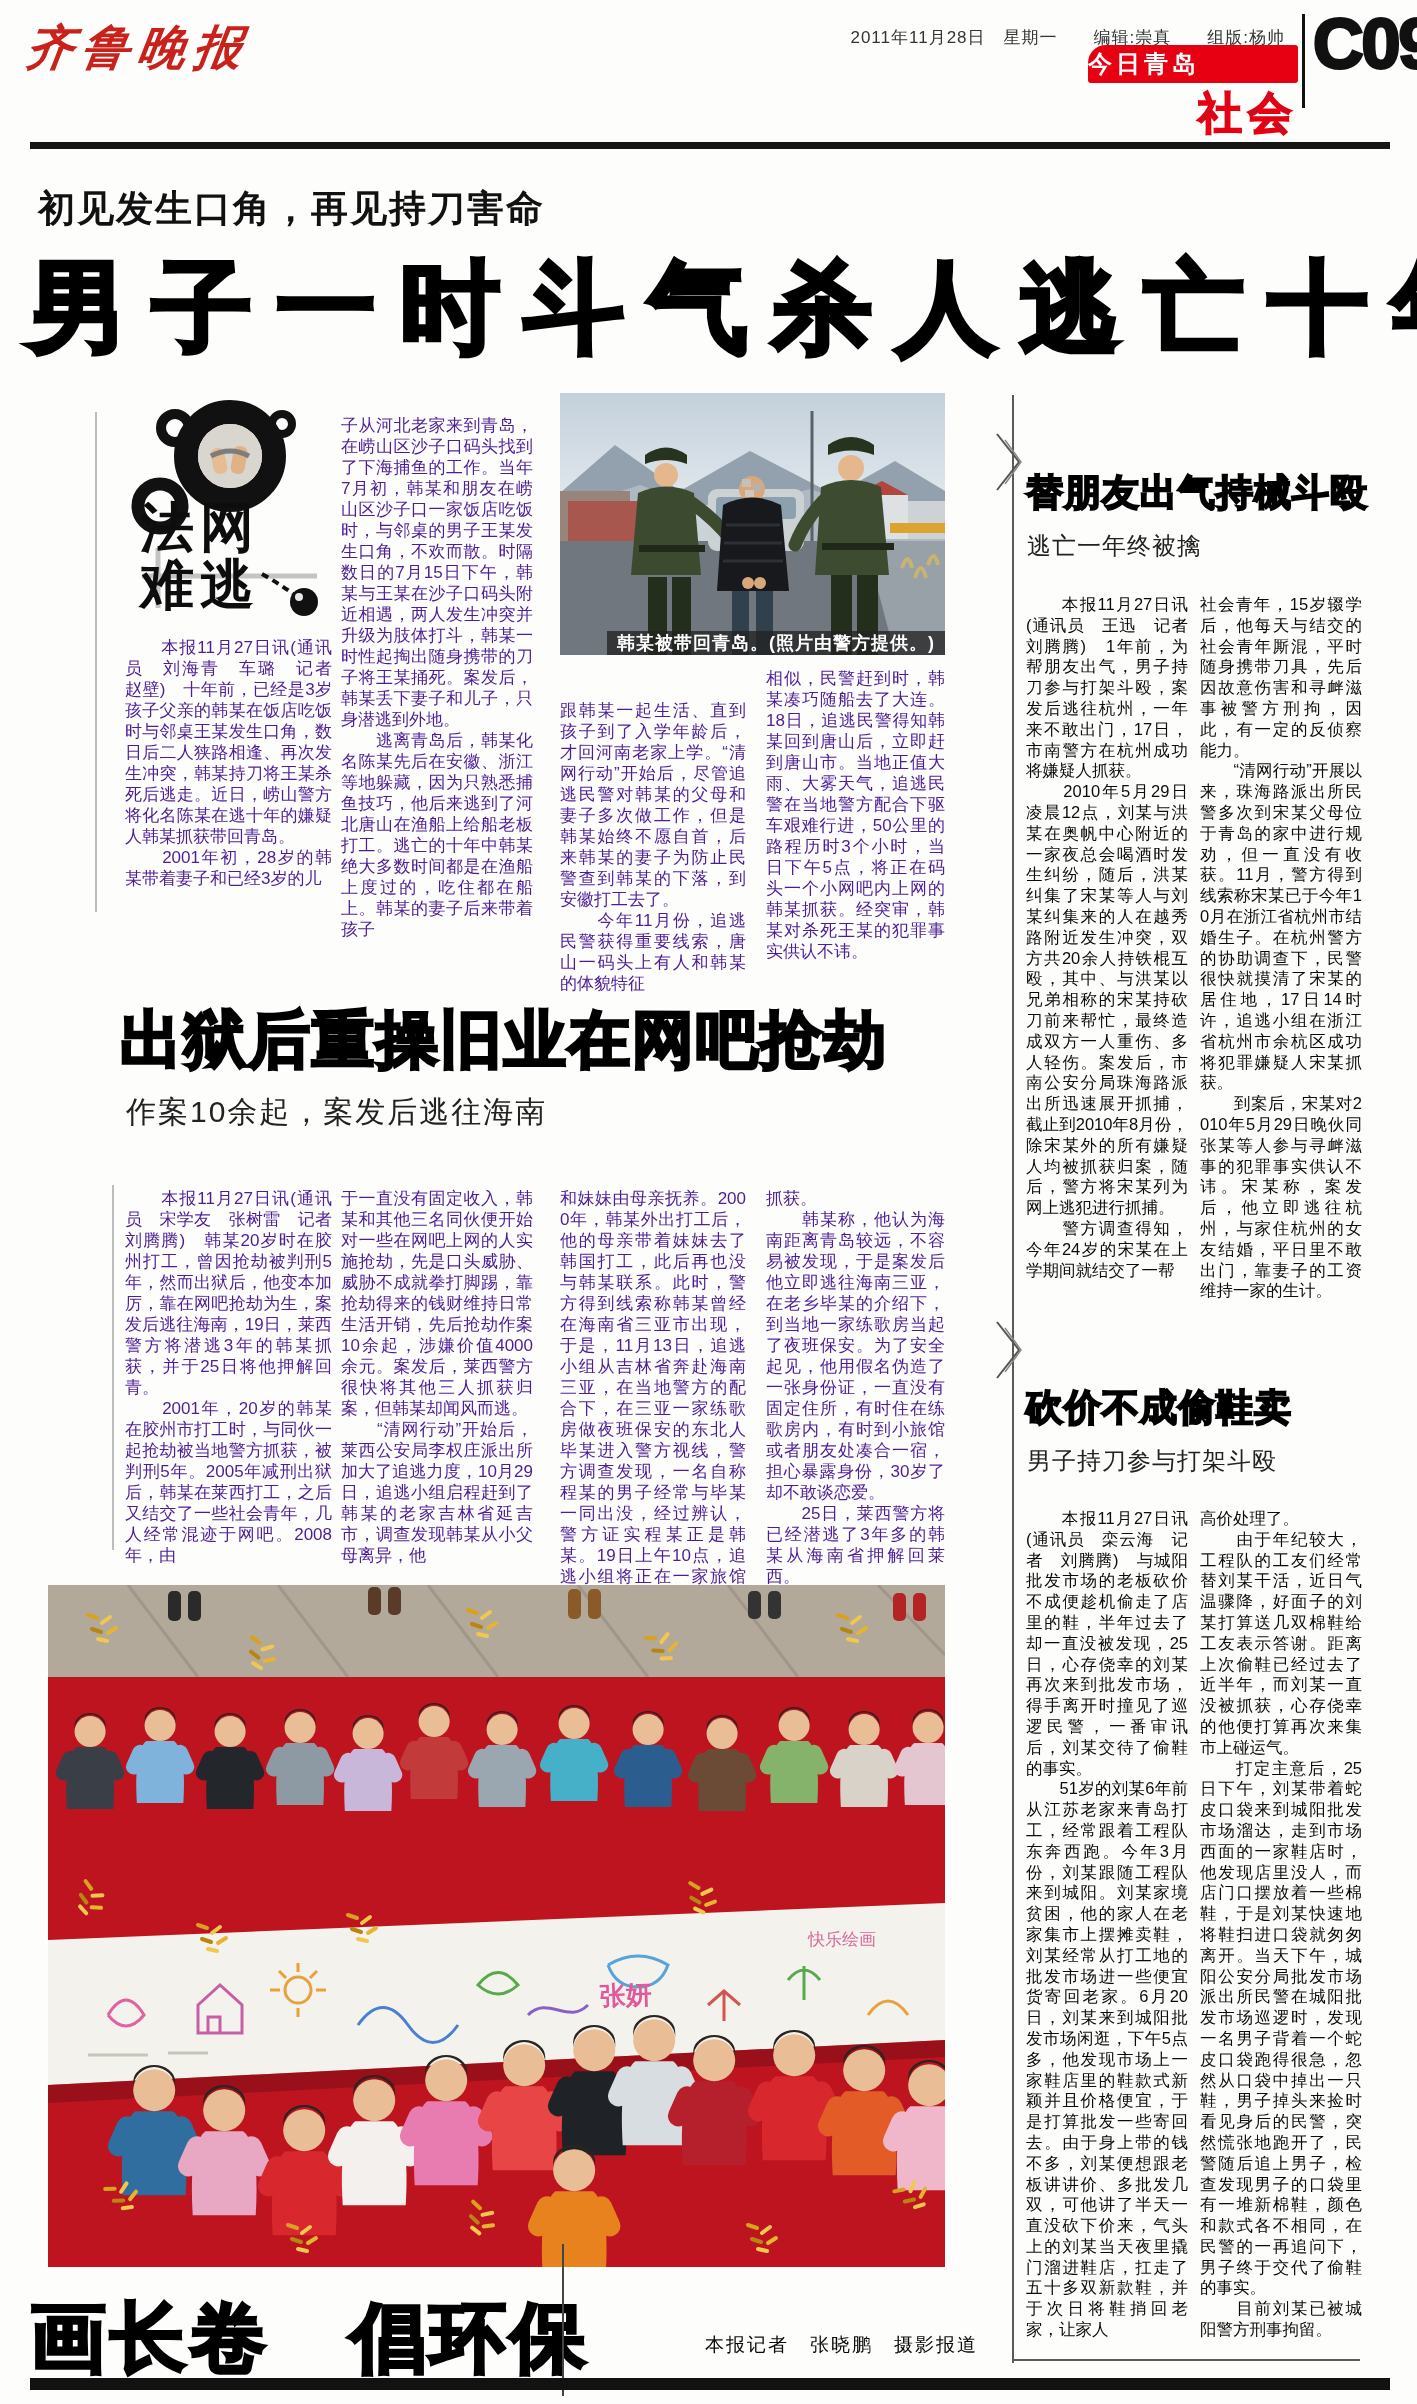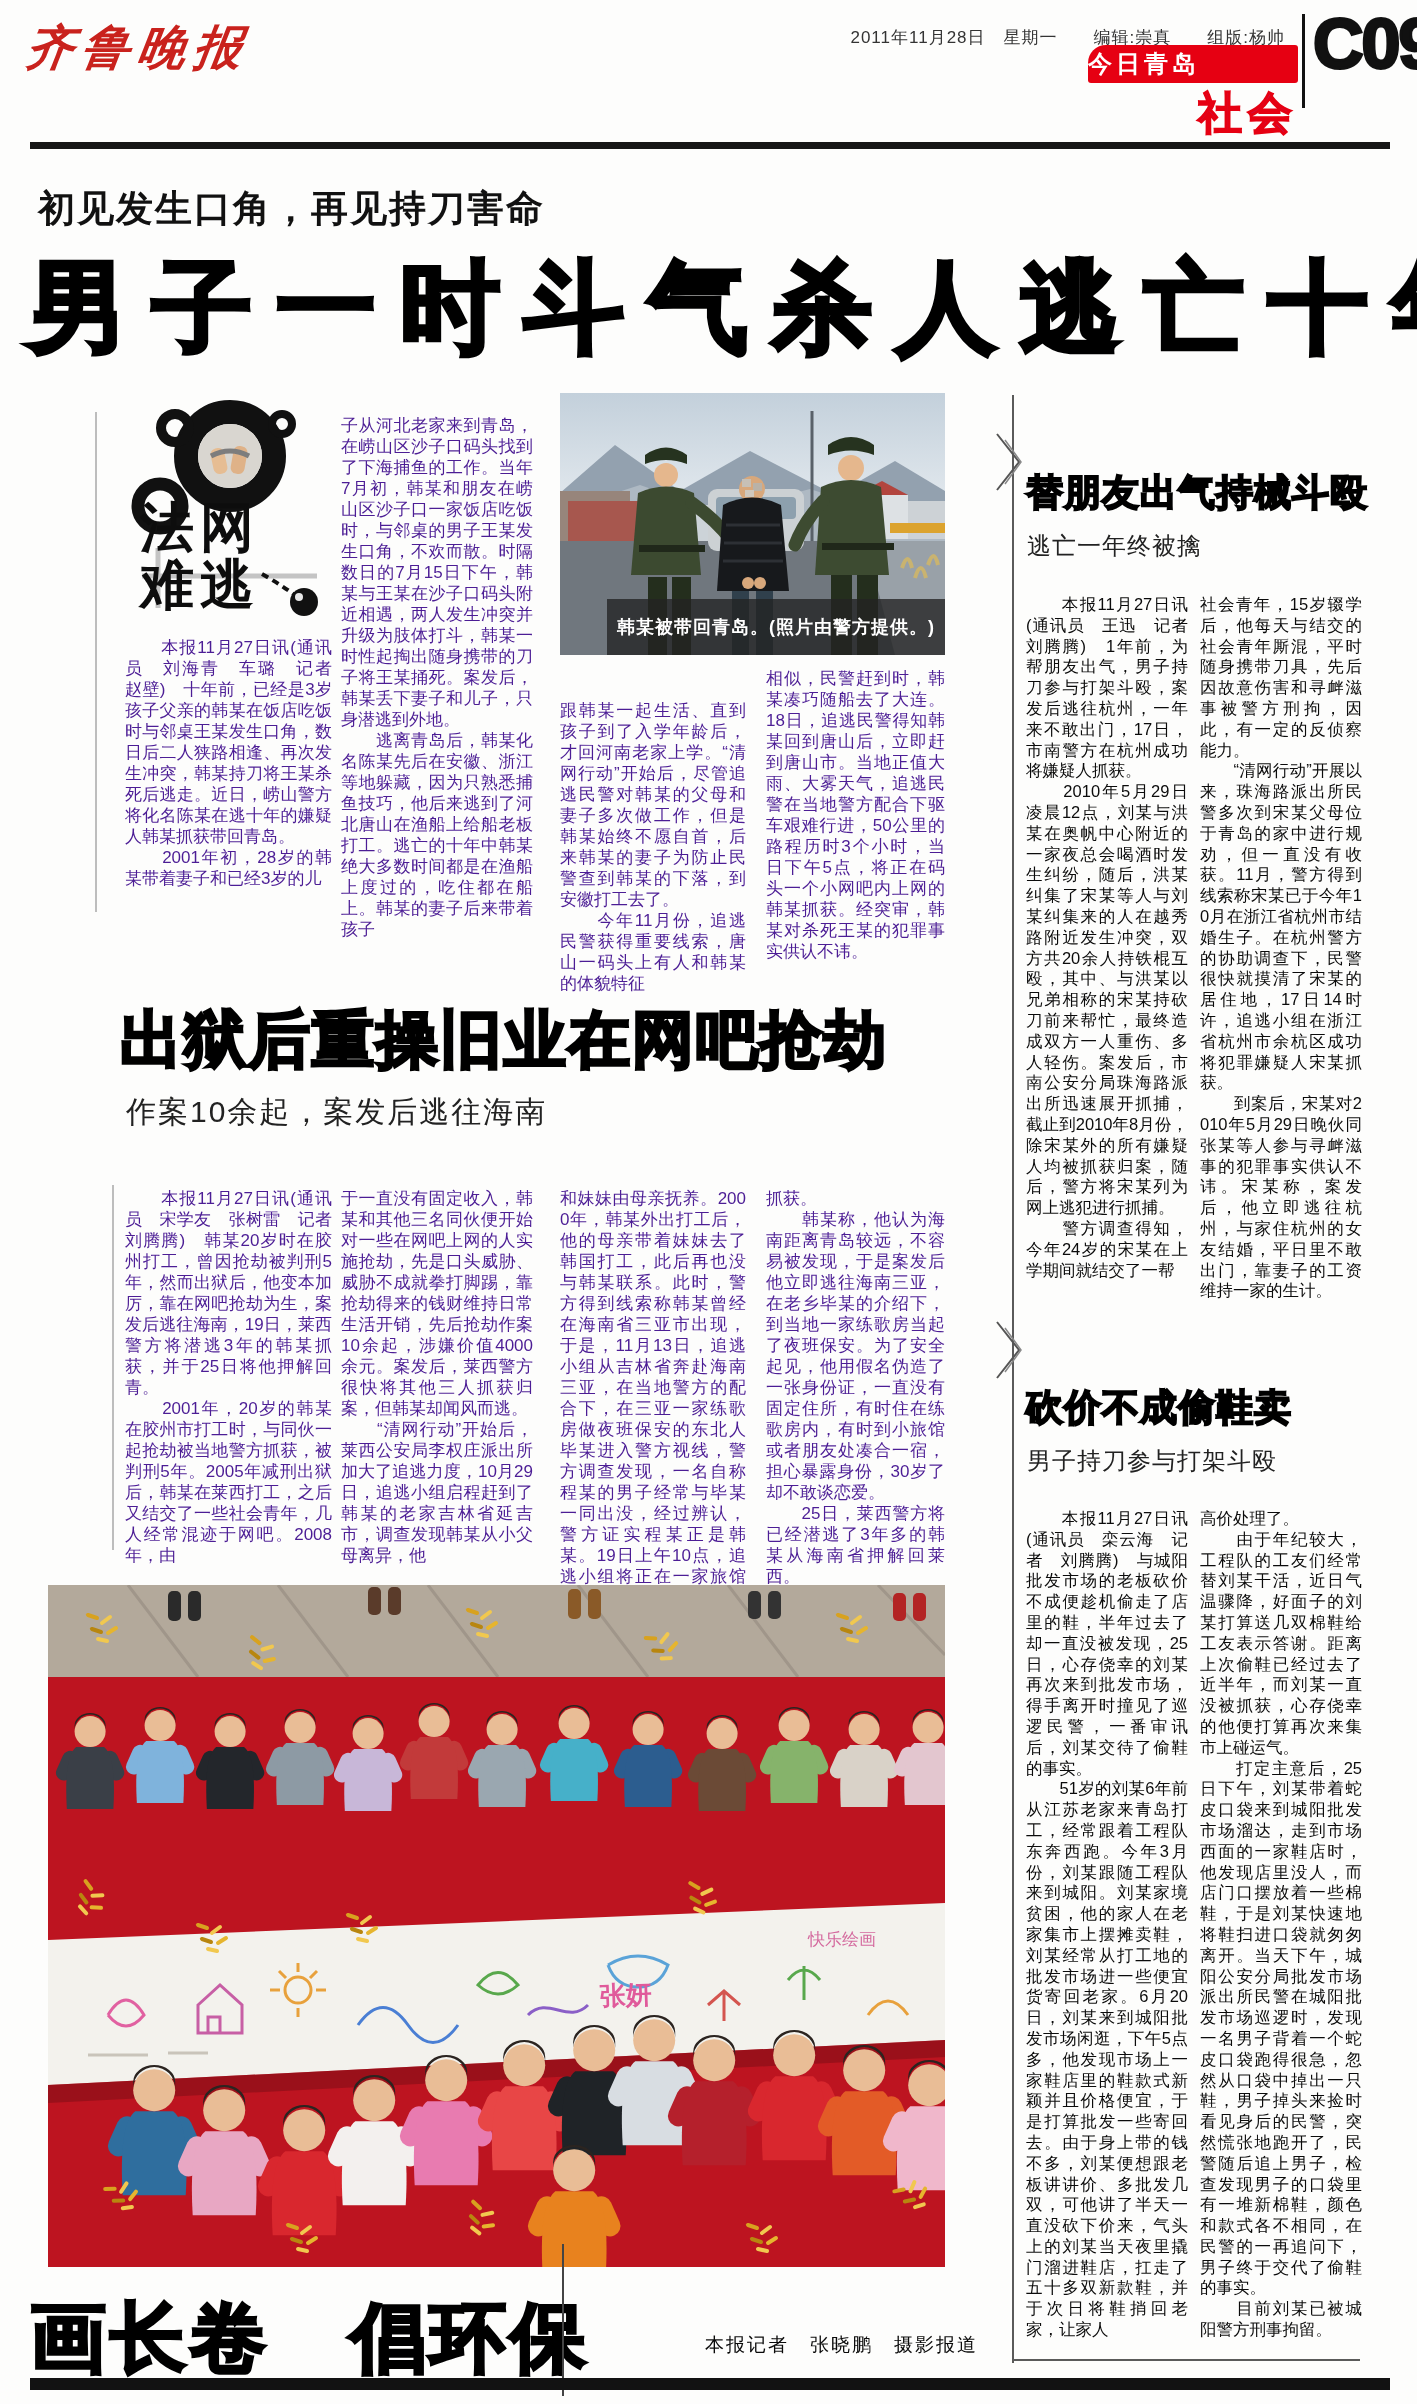--- a/index.html
+++ b/index.html
@@ -7,37 +7,37 @@
         font-family:"Liberation Sans",sans-serif;color:#0a0a0a;}
   .abs{position:absolute;}
   
   .masthead{left:26px;top:16px;font-family:"DejaVu Serif",serif;font-style:italic;font-weight:bold;
             font-size:48px;color:#c9221d;transform:skewX(-8deg);letter-spacing:8px;}
   .dateline{left:700px;top:26px;width:585px;text-align:right;font-size:17px;color:#333;letter-spacing:1px;}
   .section-box{left:1088px;top:45px;width:210px;height:38px;background:#e60012;
                border-radius:18px 3px 3px 3px;display:flex;align-items:center;}
   .section-box span{color:#fff;font-size:24px;font-weight:700;letter-spacing:4px;}
   .section-name{left:1090px;top:84px;width:208px;text-align:right;font-size:44px;font-weight:900;
-                color:#be185d;-webkit-text-stroke:1.5px #e60012;letter-spacing:6px;}
+                color:#0369a1;-webkit-text-stroke:1.5px #e60012;letter-spacing:6px;}
   .hdr-vline{left:1302px;top:14px;width:3px;height:94px;background:#111;}
   .page-no{left:1313px;top:4px;font-size:70px;font-weight:900;letter-spacing:-2px;
            -webkit-text-stroke:3px #111;color:#111;}
   .top-rule{left:30px;top:142px;width:1360px;height:7px;background:#161616;}
   
   .kicker{left:38px;top:184px;font-size:37px;font-weight:600;color:#111;letter-spacing:2px;}
   .headline{left:28px;top:242px;font-size:100px;font-weight:900;white-space:nowrap;
             letter-spacing:24px;-webkit-text-stroke:4px #000;color:#000;}
   .bodytext{font-size:17px;line-height:21px;text-align:justify;white-space:pre-line;
             word-break:break-all;color:#4c1d95;}
   .sbtext{font-size:16.5px;line-height:20.8px;text-align:justify;white-space:pre-line;
           word-break:break-all;color:#0b0b0b;}
   .grayrule-v{width:2px;background:#bdbdbd;}
   .photo-box{left:560px;top:393px;width:385px;height:262px;overflow:hidden;background:#9aa4ad;}
   .photo-caption{position:absolute;right:0;bottom:0;background:rgba(35,35,35,.78);color:#fff;
-                 font-size:18px;font-weight:700;padding:16px 10px;letter-spacing:1px;}
+                 font-size:18px;font-weight:700;padding:0 10px;letter-spacing:1px;}
   .h2-headline{left:120px;top:998px;font-size:62px;font-weight:900;letter-spacing:2px;
                -webkit-text-stroke:3px #000;color:#000;white-space:nowrap;}
   .h2-subhead{left:126px;top:1092px;font-size:30px;color:#222;letter-spacing:2px;}
   
   .sb-vline{left:1012px;top:395px;width:2px;height:1968px;background:#5a5a5a;}
   .sb-bline{left:1012px;top:2359px;width:348px;height:2px;background:#5a5a5a;}
   .sb-headline{font-size:37px;font-weight:900;-webkit-text-stroke:2px #000;color:#000;
                letter-spacing:1px;white-space:nowrap;}
   .sb-subhead{font-size:24px;color:#222;letter-spacing:1px;}
   

